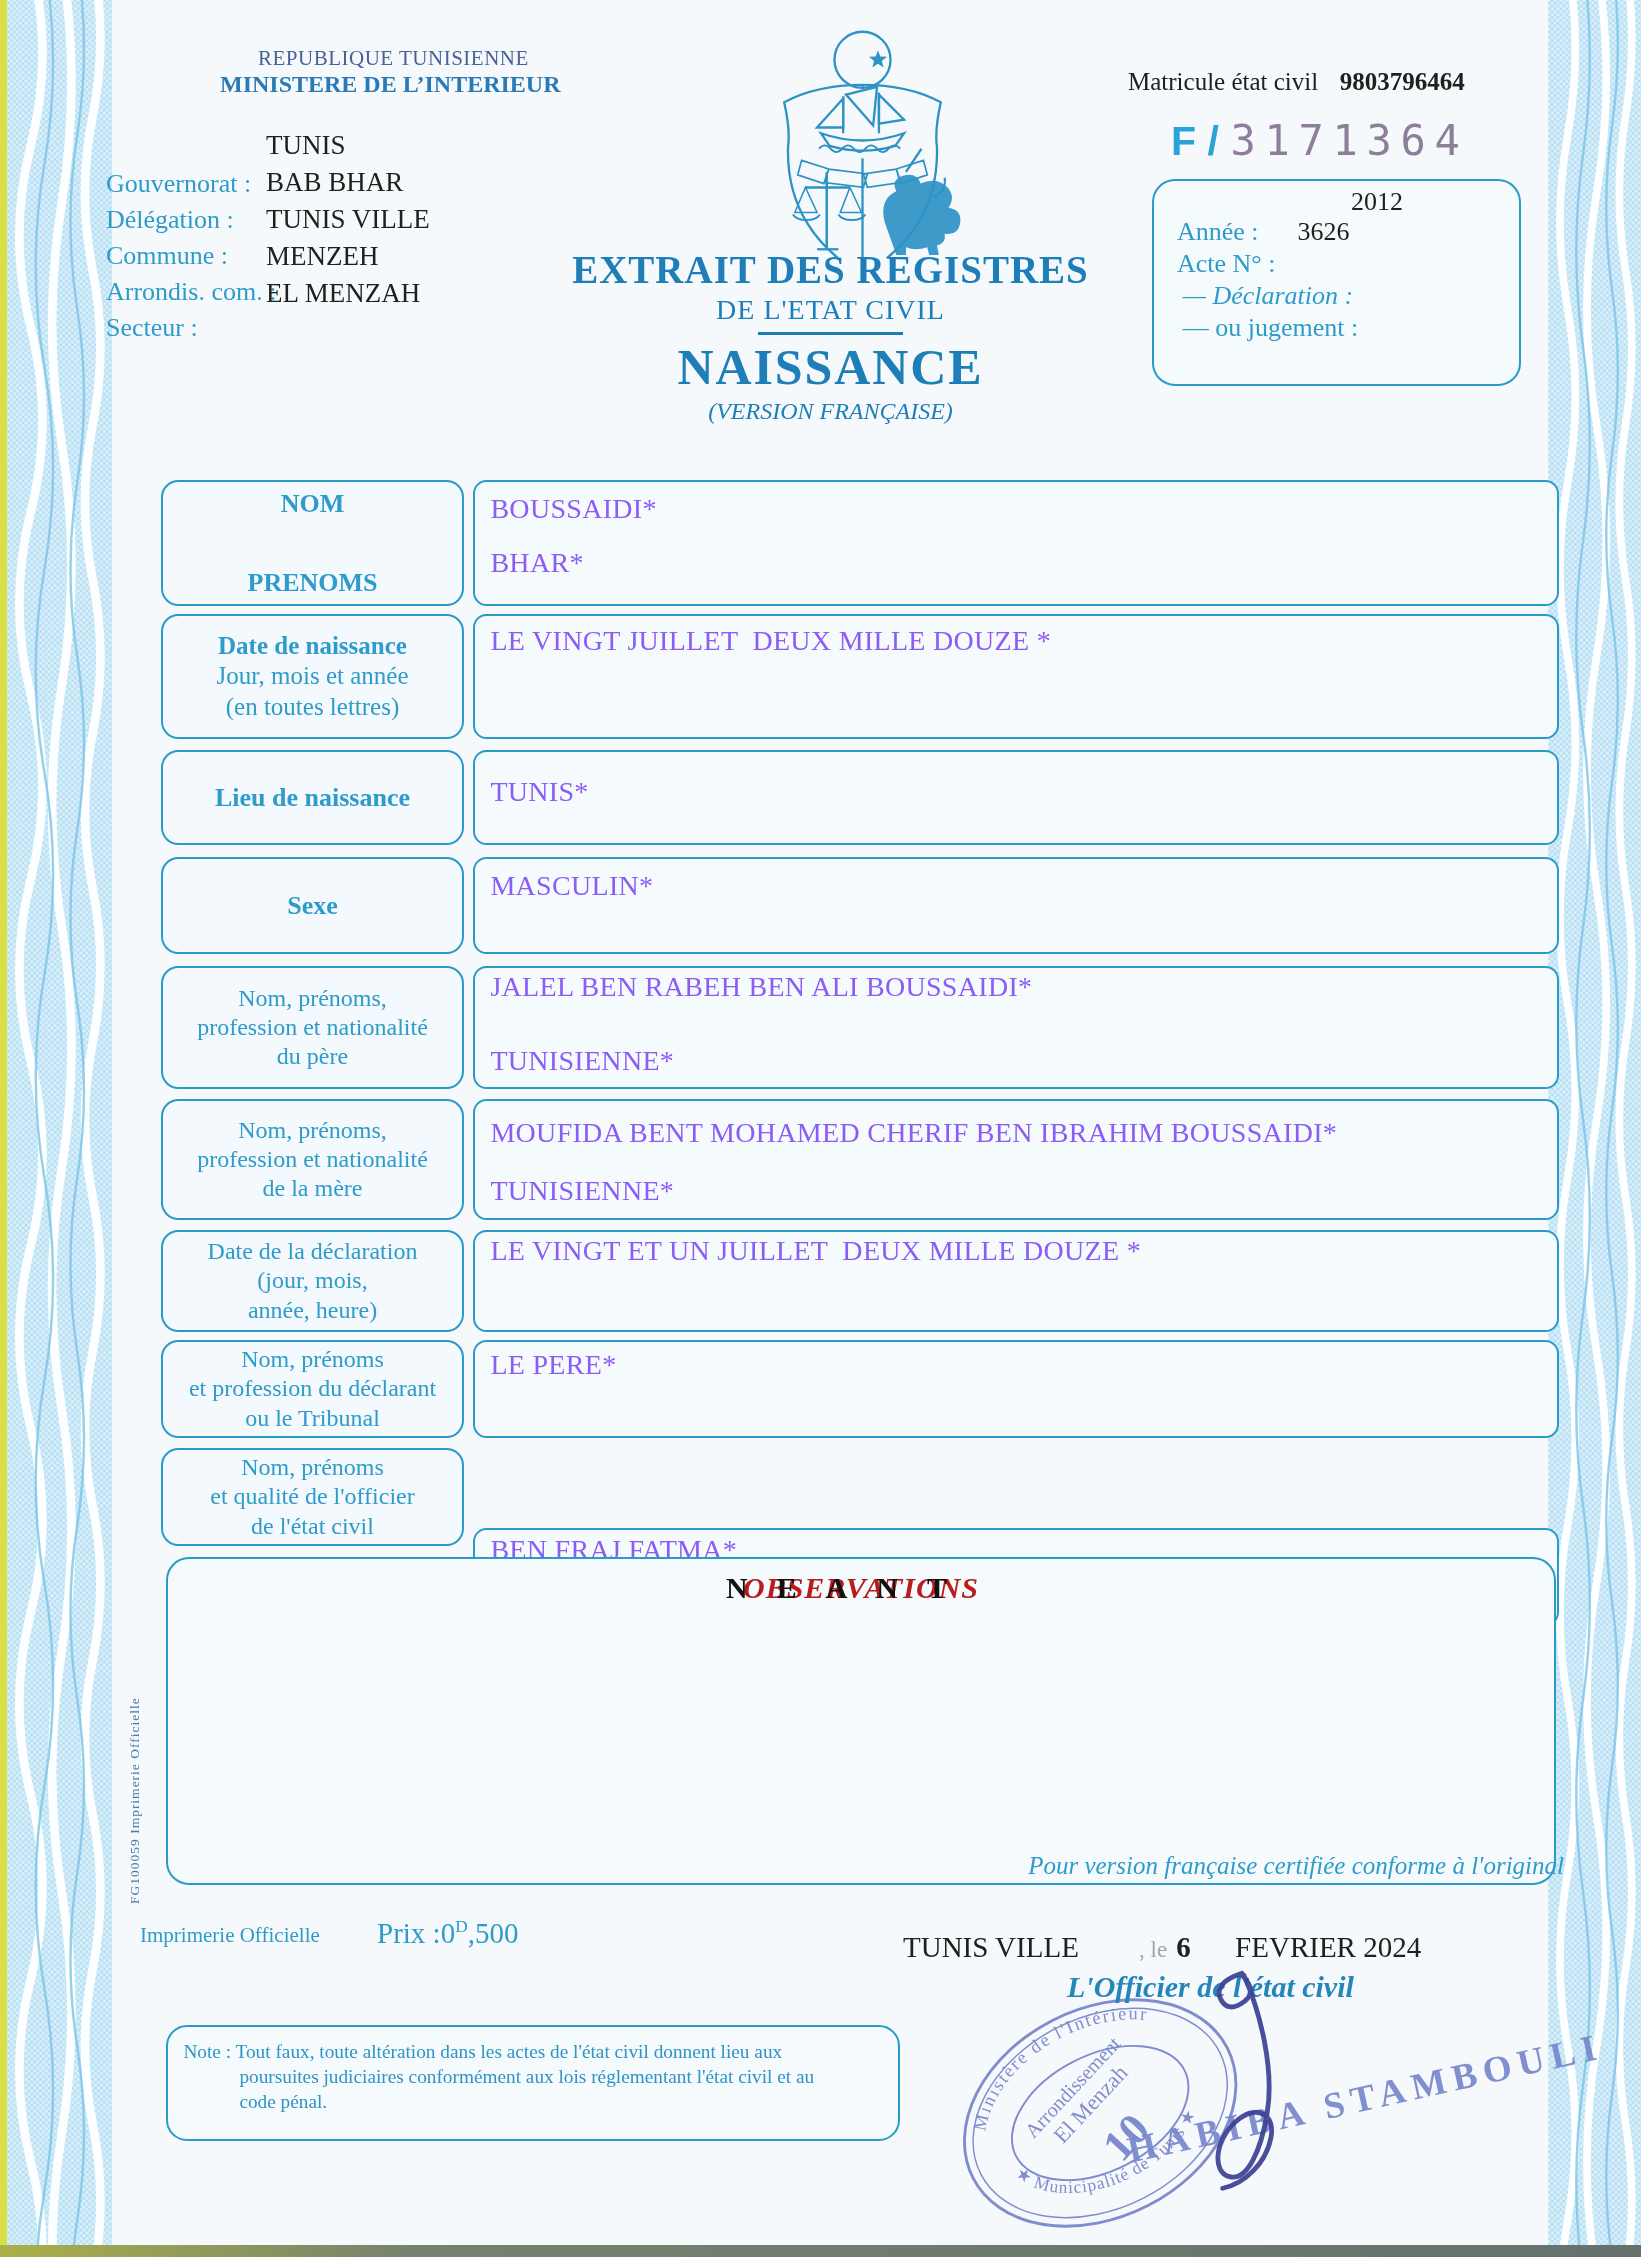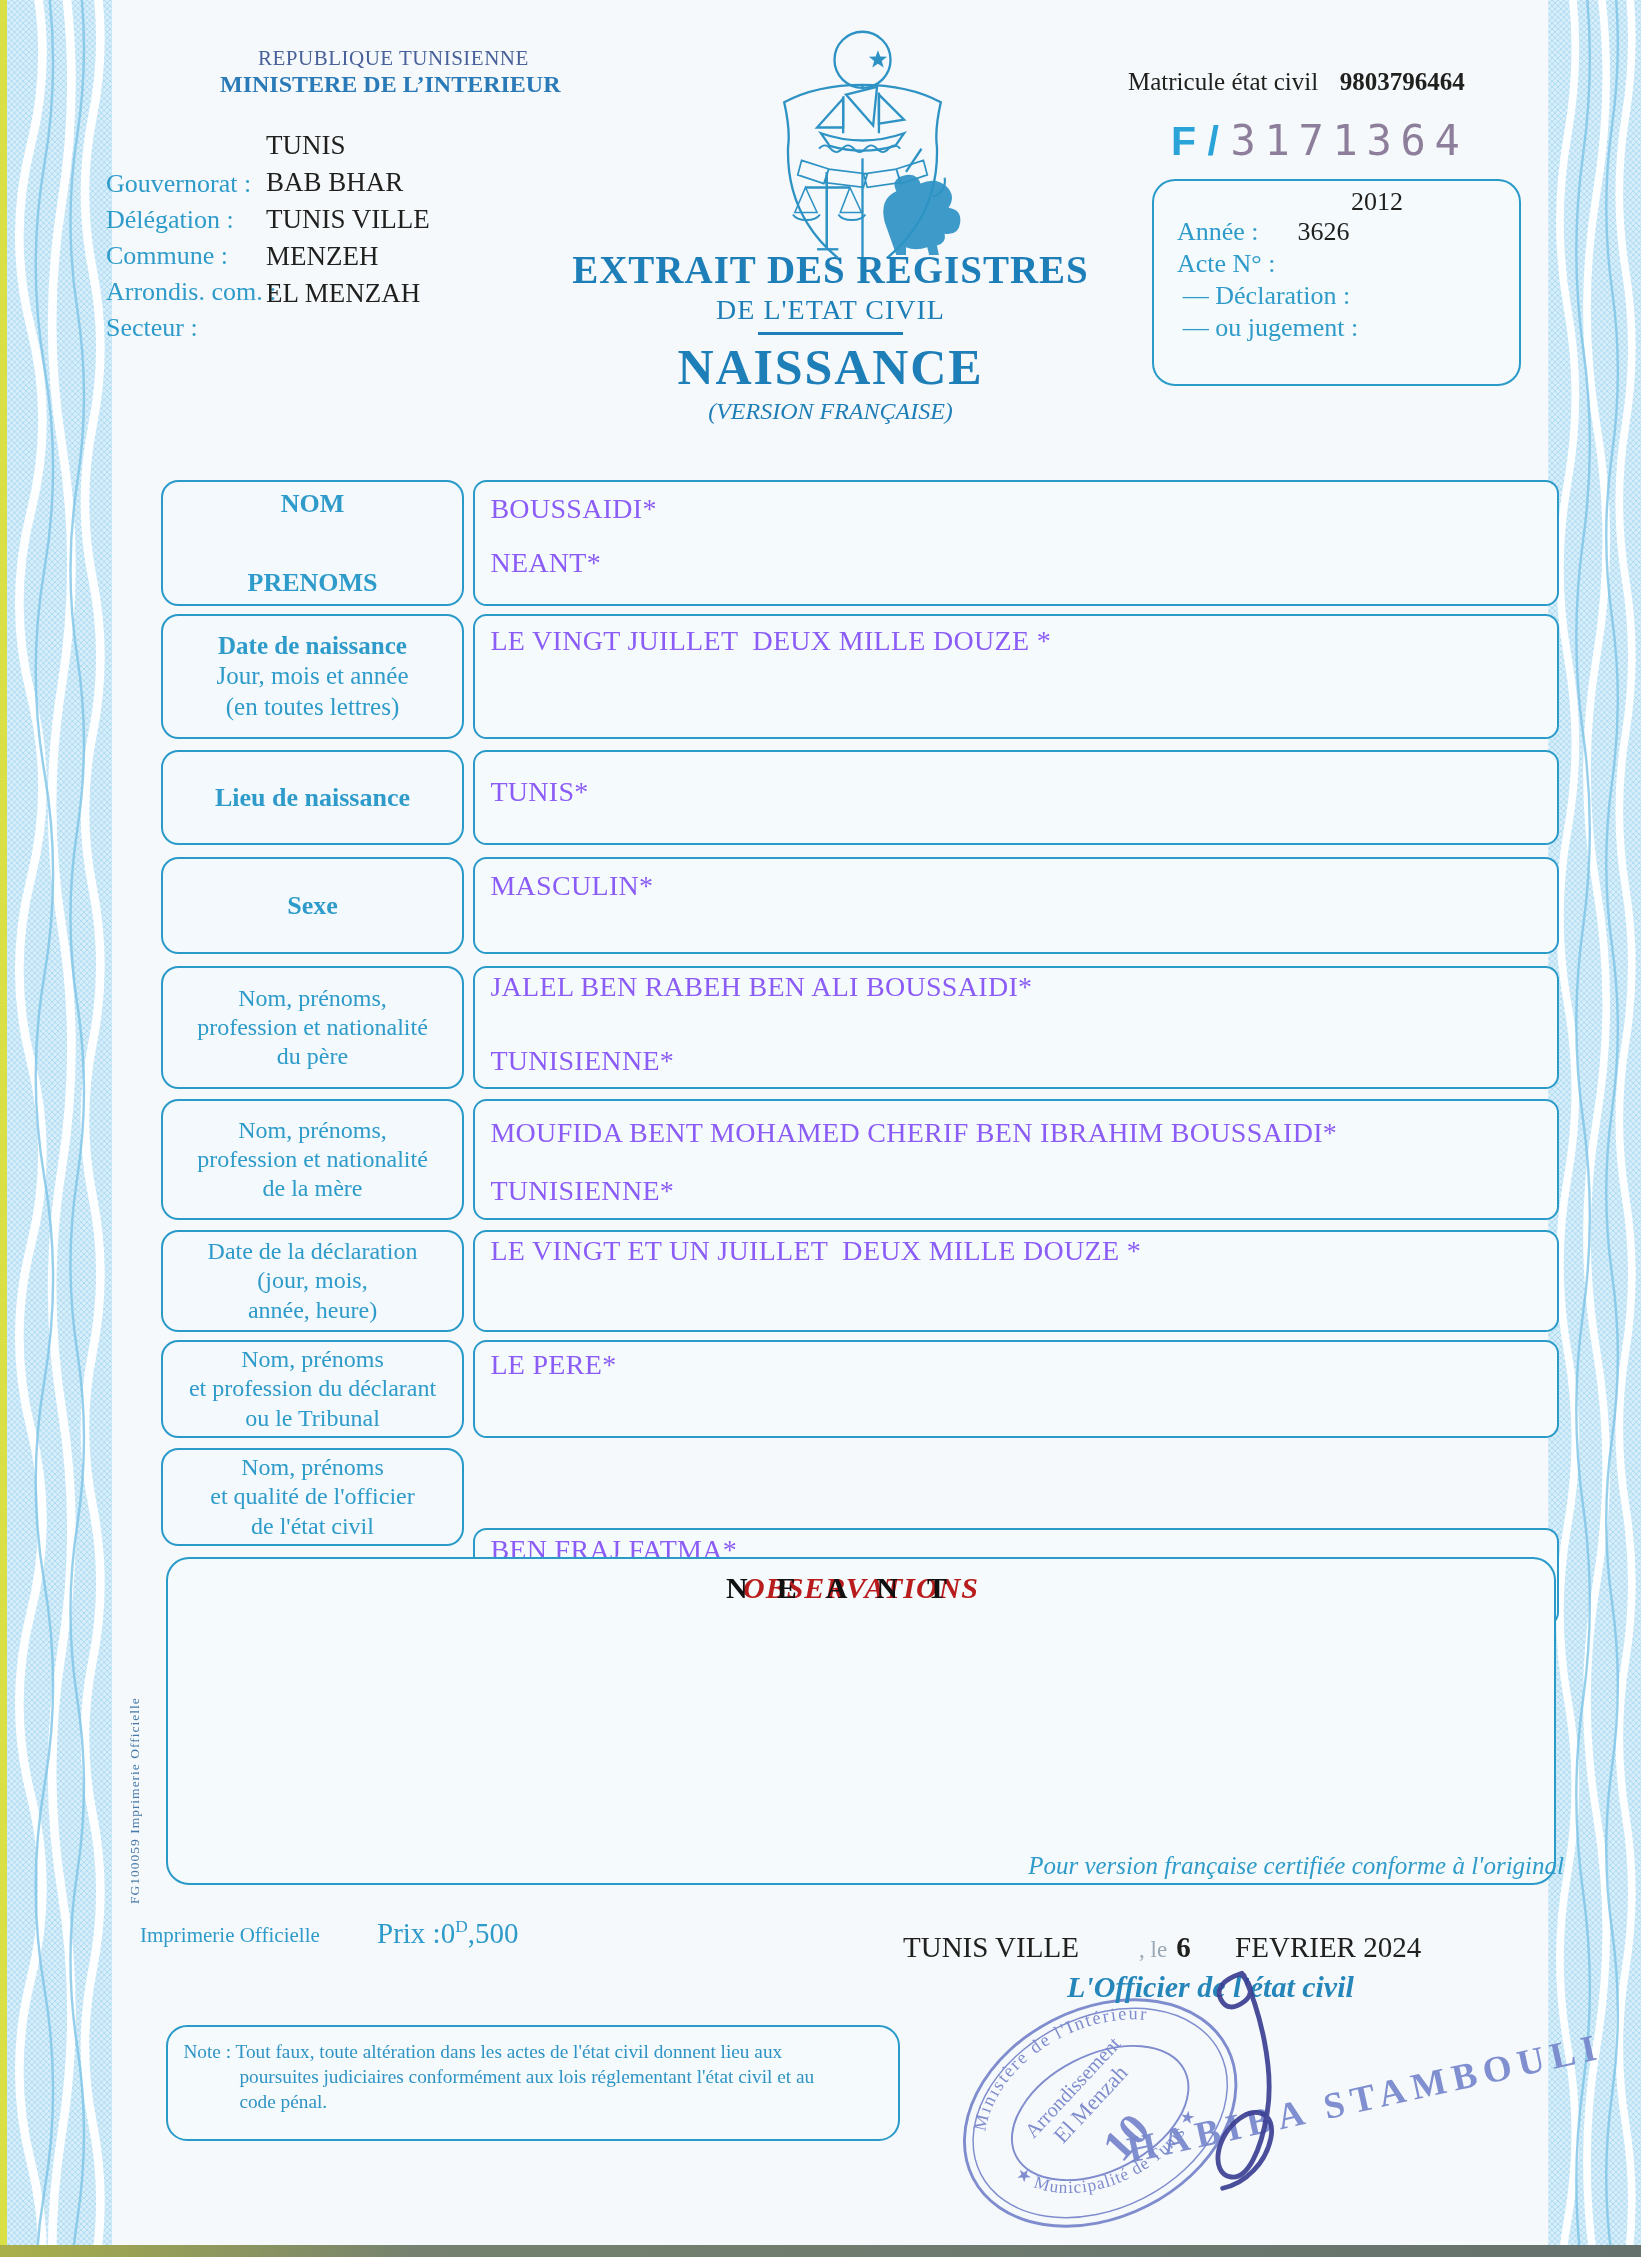--- a/index.html
+++ b/index.html
@@ -140,21 +140,21 @@
 
   <div class="abs" id="acte-box" style="z-index:2;">
     <div style="text-align:center;padding-left:58px;color:#1f1f1d;line-height:29px;">2012</div>
     <div class="row">
       <span class="lab">Année :</span>
       <span class="val">3626</span>
     </div>
     <div class="row">
         <span class="lab">Acte N° :</span>
       </div>
-    <div class="row" style="padding-left:5.8px;">
+    <div class="row" style="padding-left:5.8px;font-style:italic;">
         <span class="lab">— Déclaration :</span>
       </div>
     <div class="row" style="padding-left:5.8px;">
         <span class="lab">— ou jugement :</span>
       </div>
   </div>
 
   <div class="abs" style="left:541px;top:247px;width:579px;text-align:center;z-index:2;">
     <div class="titleblue" style="font-size:39px;font-weight:bold;letter-spacing:1px;">EXTRAIT DES REGISTRES</div>
     <div class="titleblue" style="font-size:28px;margin-top:1.9px;letter-spacing:1px;">DE L'ETAT CIVIL</div>
@@ -163,21 +163,21 @@
     <div class="titleblue ital" style="font-size:24px;margin-top:1.9px;">(VERSION FRANÇAISE)</div>
   </div>
 
   <div style="z-index:2;position:absolute;left:0;top:0;">
     <div class="lbox bold-all gap-wide" style="top:480px;height:126px;font-size:26px;gap:28px;">
         <div class="ln">NOM</div>
         <div class="ln">PRENOMS</div>
       </div>
     <div class="vbox vgap22" style="top:480px;height:126px;padding-top:9.7px;">
         <div class="ln">BOUSSAIDI*</div>
-        <div class="ln">NEANT*</div>
+        <div class="ln">BHAR*</div>
       </div>
 
     <div class="lbox bold-first" style="top:614px;height:125px;">
         <div class="ln">Date de naissance</div>
         <div class="ln">Jour, mois et année</div>
         <div class="ln">(en toutes lettres)</div>
       </div>
     <div class="vbox" style="top:614px;height:125px;padding-top:7.7px;">
         <div class="ln">LE VINGT JUILLET  DEUX MILLE DOUZE *</div>
       </div>

